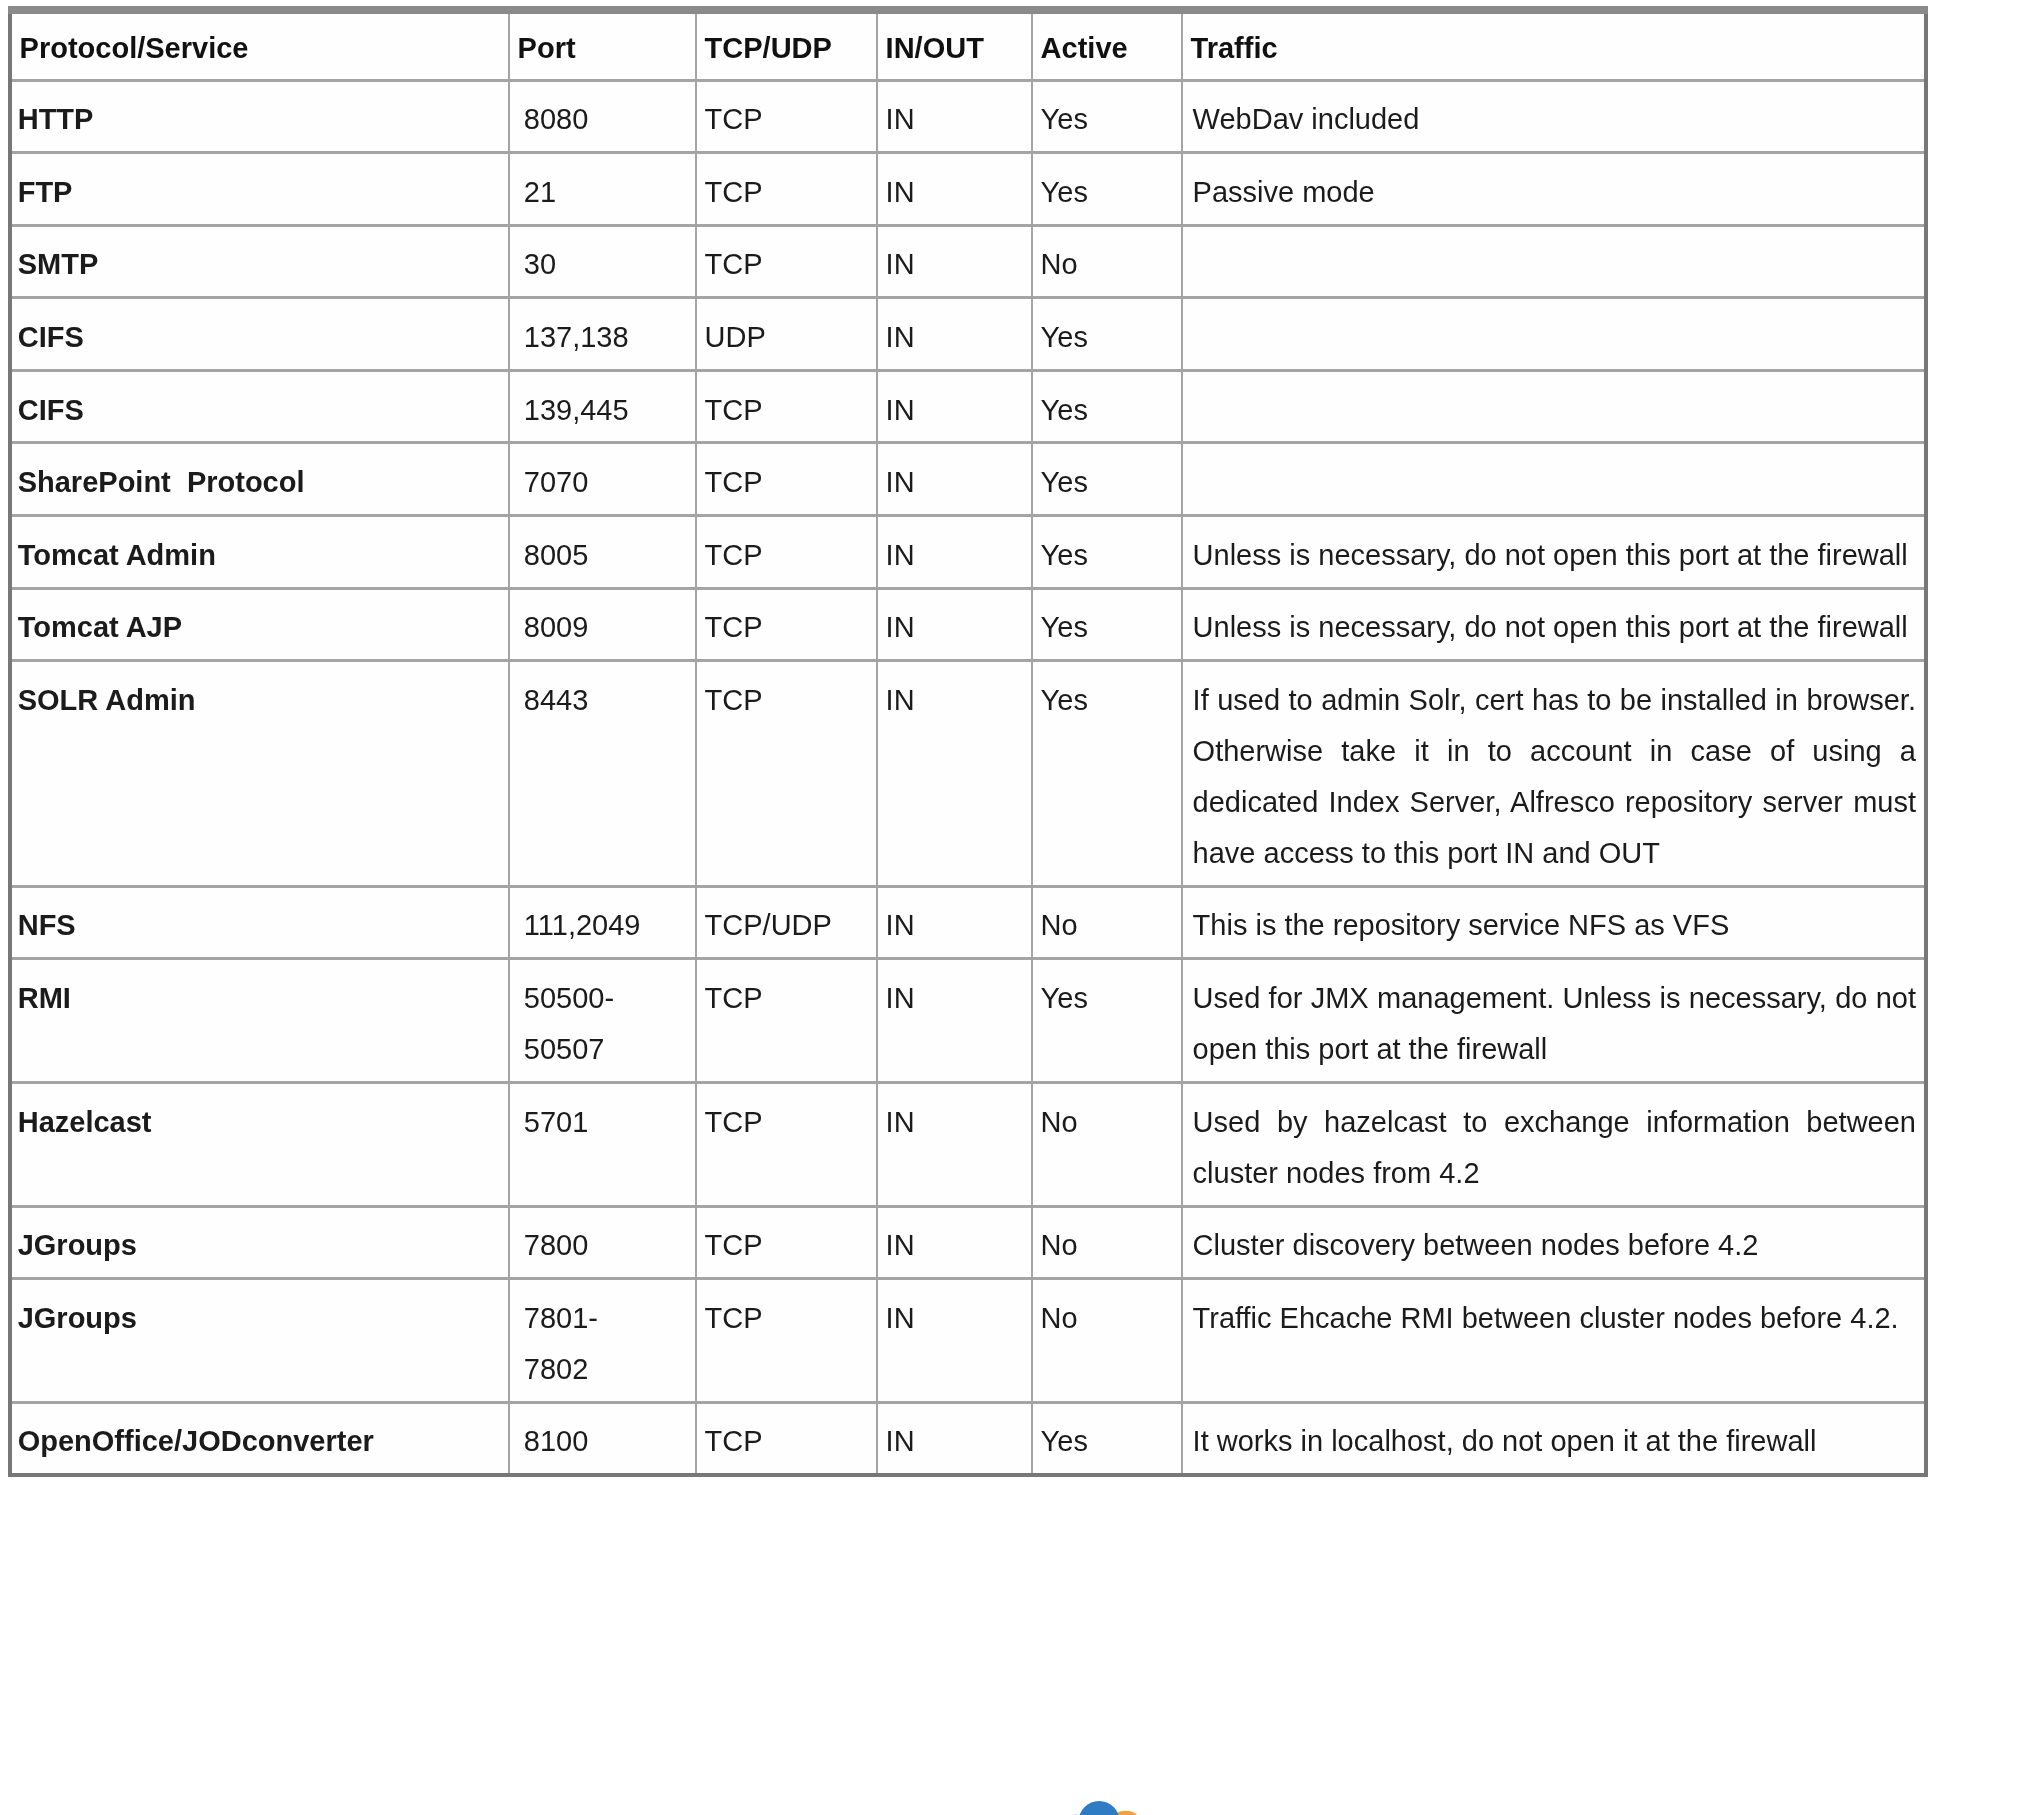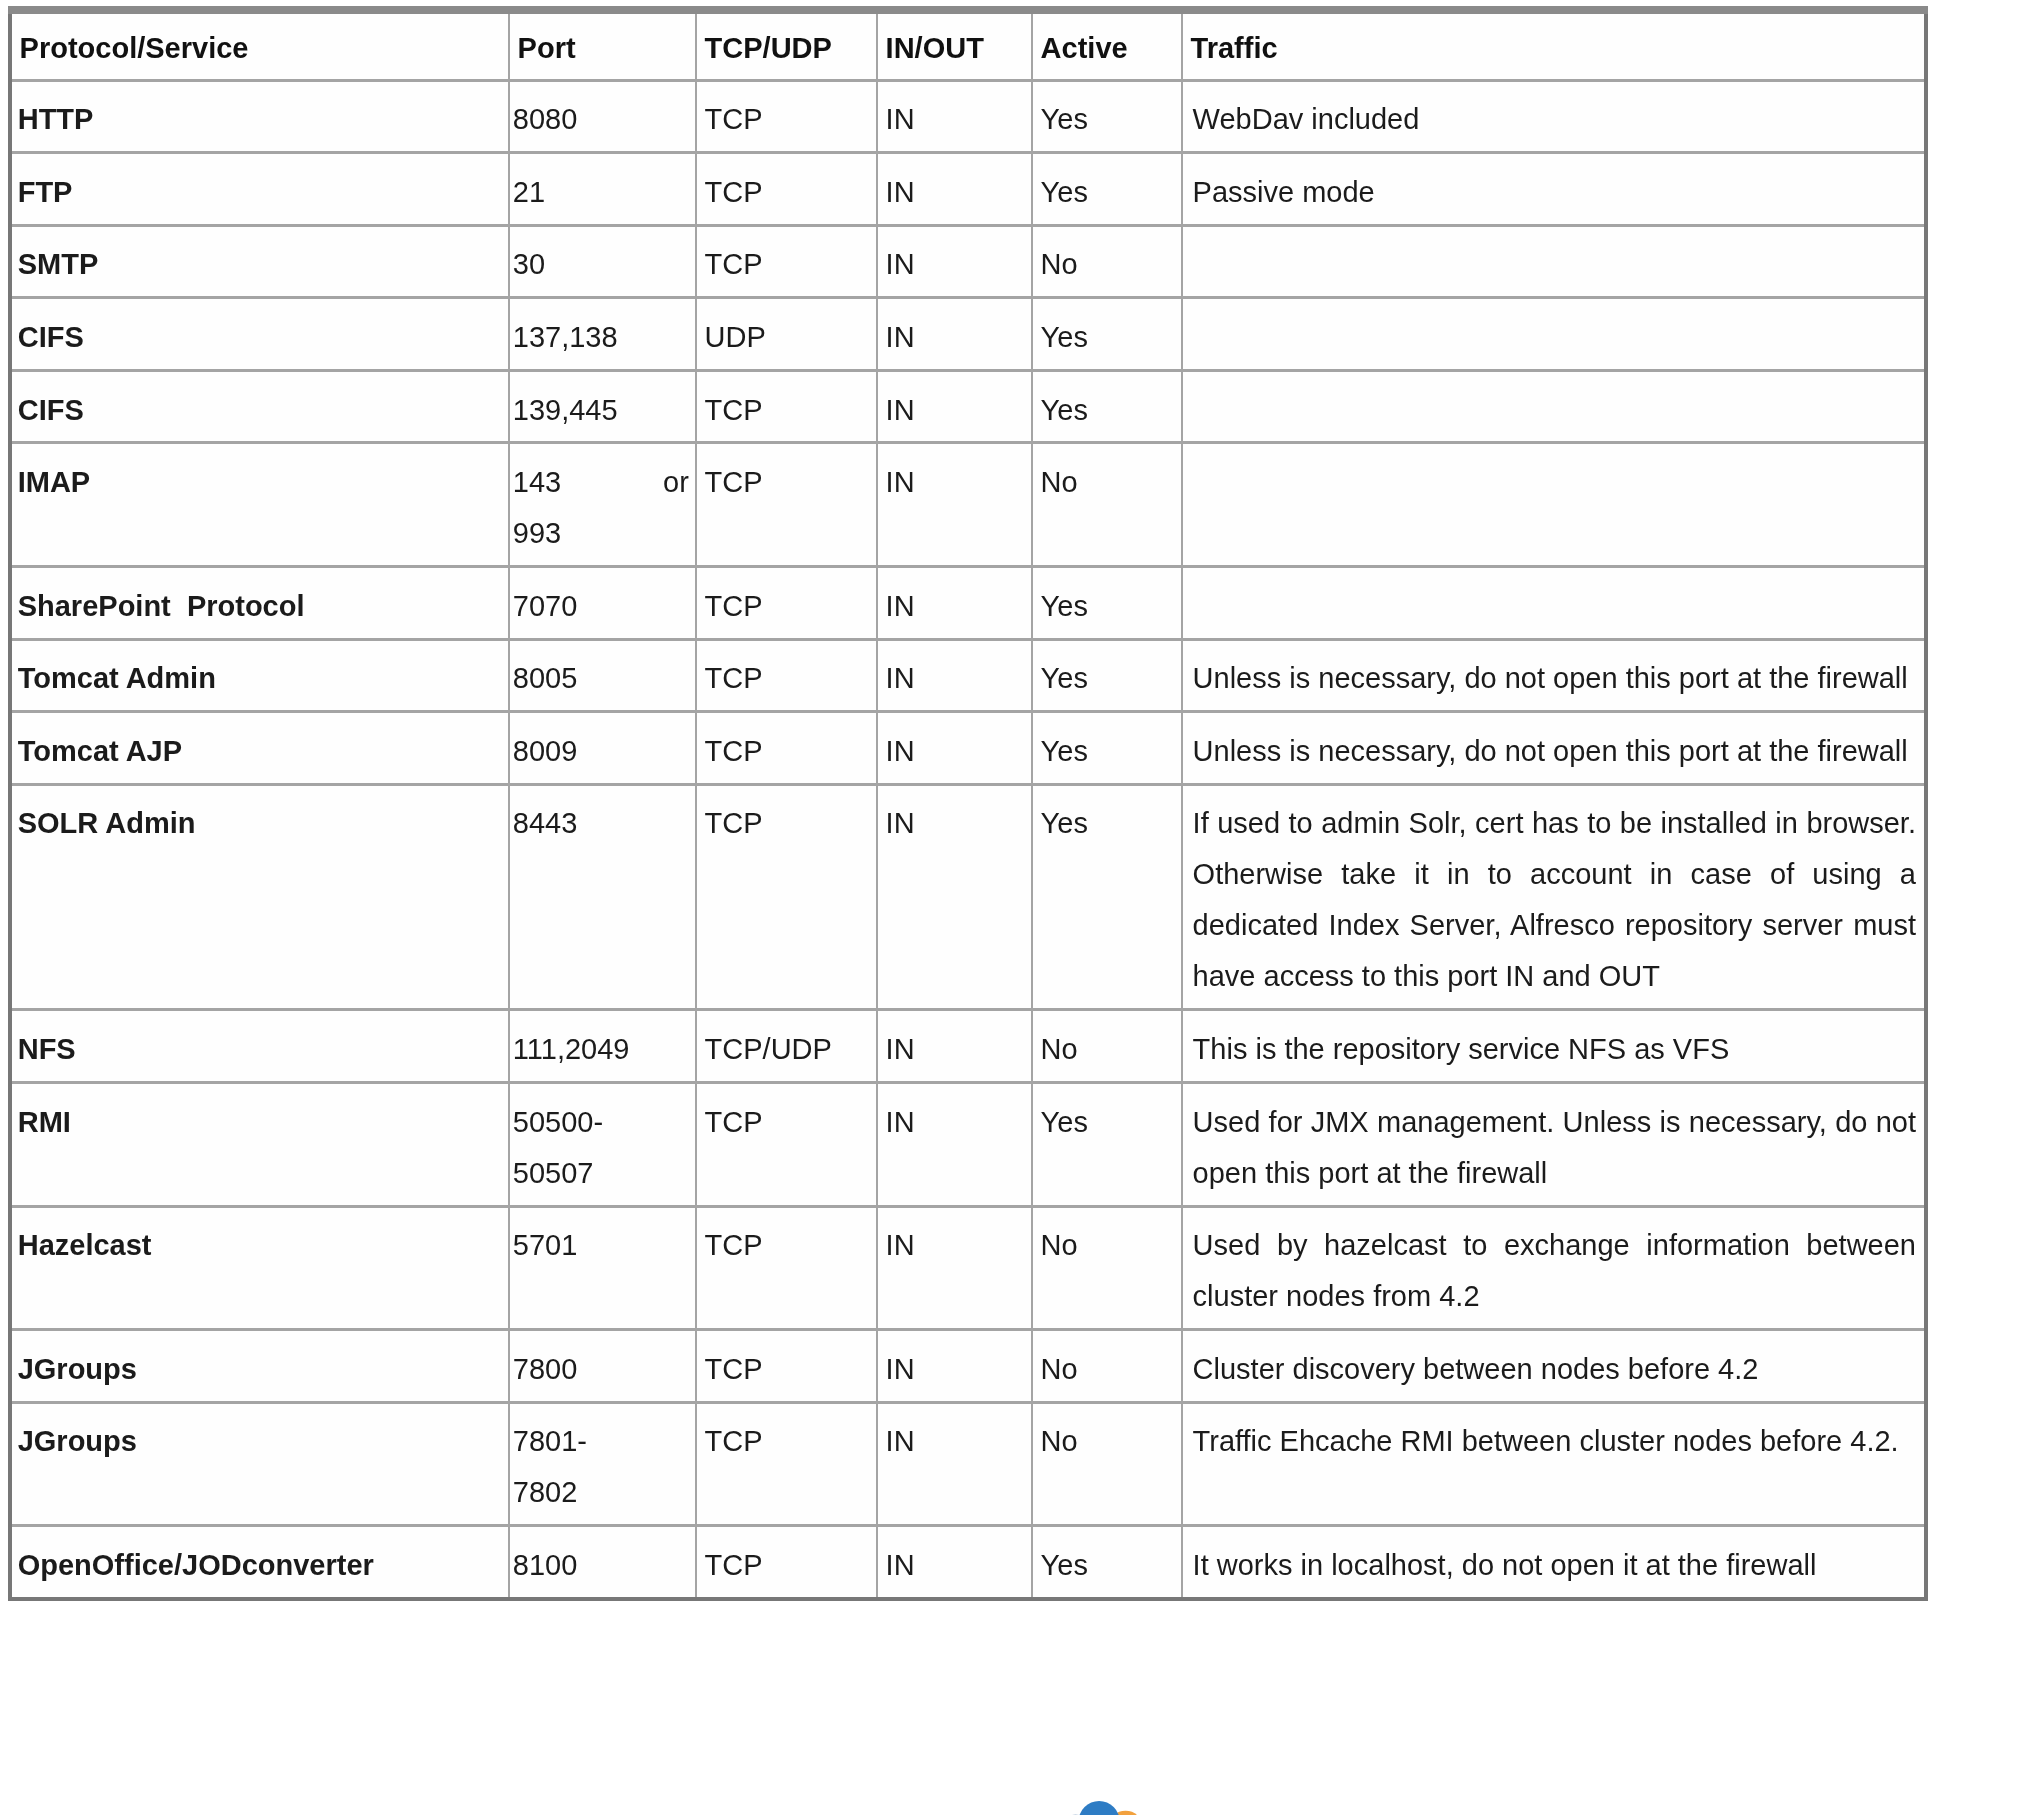--- a/index.html
+++ b/index.html
@@ -23,21 +23,21 @@
     font-size:29px;line-height:51px;
     padding:12.7px 9.8px 5.9px 7.8px;
     overflow:hidden;
     word-wrap:break-word;
   }
   thead th{
     text-align:left;font-weight:bold;color:#111;
     padding-top:8.8px;padding-bottom:4.9px;
   }
   td.c-protocol{font-weight:bold;white-space:pre-wrap;padding-left:5.9px;}
-  td.c-port{padding-left:3px;padding-right:5.9px;margin-left:32px;}
+  td.c-port{padding-left:14px;padding-right:5.9px;margin-left:32px;}
   td.c-comment{padding-left:9.8px;padding-right:7.8px;}
   td.c-comment.justify{text-align:justify;}
   .spread{display:flex;justify-content:space-between;}
   .logo{
     position:absolute;left:1055px;top:1798px;
     width:98px;height:59px;
   }
 </style>
 </head>
 <body>
@@ -96,34 +96,20 @@
       </tr>
       <tr>
         <td class="c-protocol">CIFS</td>
         <td class="c-port">139,445</td>
         <td class="c-tcp">TCP</td>
         <td class="c-inout">IN</td>
         <td class="c-active">Yes</td>
         <td class="c-comment"></td>
       </tr>
       <tr>
-        <td class="c-protocol">IMAP</td>
-        <td class="c-port">
-          <div class="spread">
-            <span>143</span>
-            <span>or</span>
-          </div>
-          <div>993</div>
-        </td>
-        <td class="c-tcp">TCP</td>
-        <td class="c-inout">IN</td>
-        <td class="c-active">No</td>
-        <td class="c-comment"></td>
-      </tr>
-      <tr>
         <td class="c-protocol">SharePoint  Protocol</td>
         <td class="c-port">7070</td>
         <td class="c-tcp">TCP</td>
         <td class="c-inout">IN</td>
         <td class="c-active">Yes</td>
         <td class="c-comment"></td>
       </tr>
       <tr>
         <td class="c-protocol">Tomcat Admin</td>
         <td class="c-port">8005</td>

